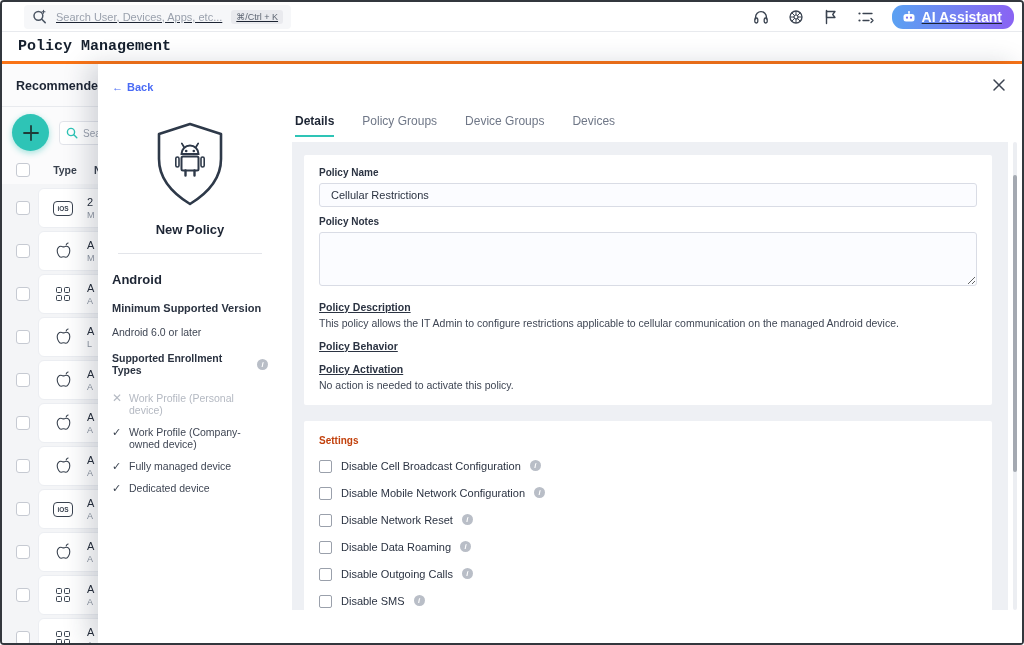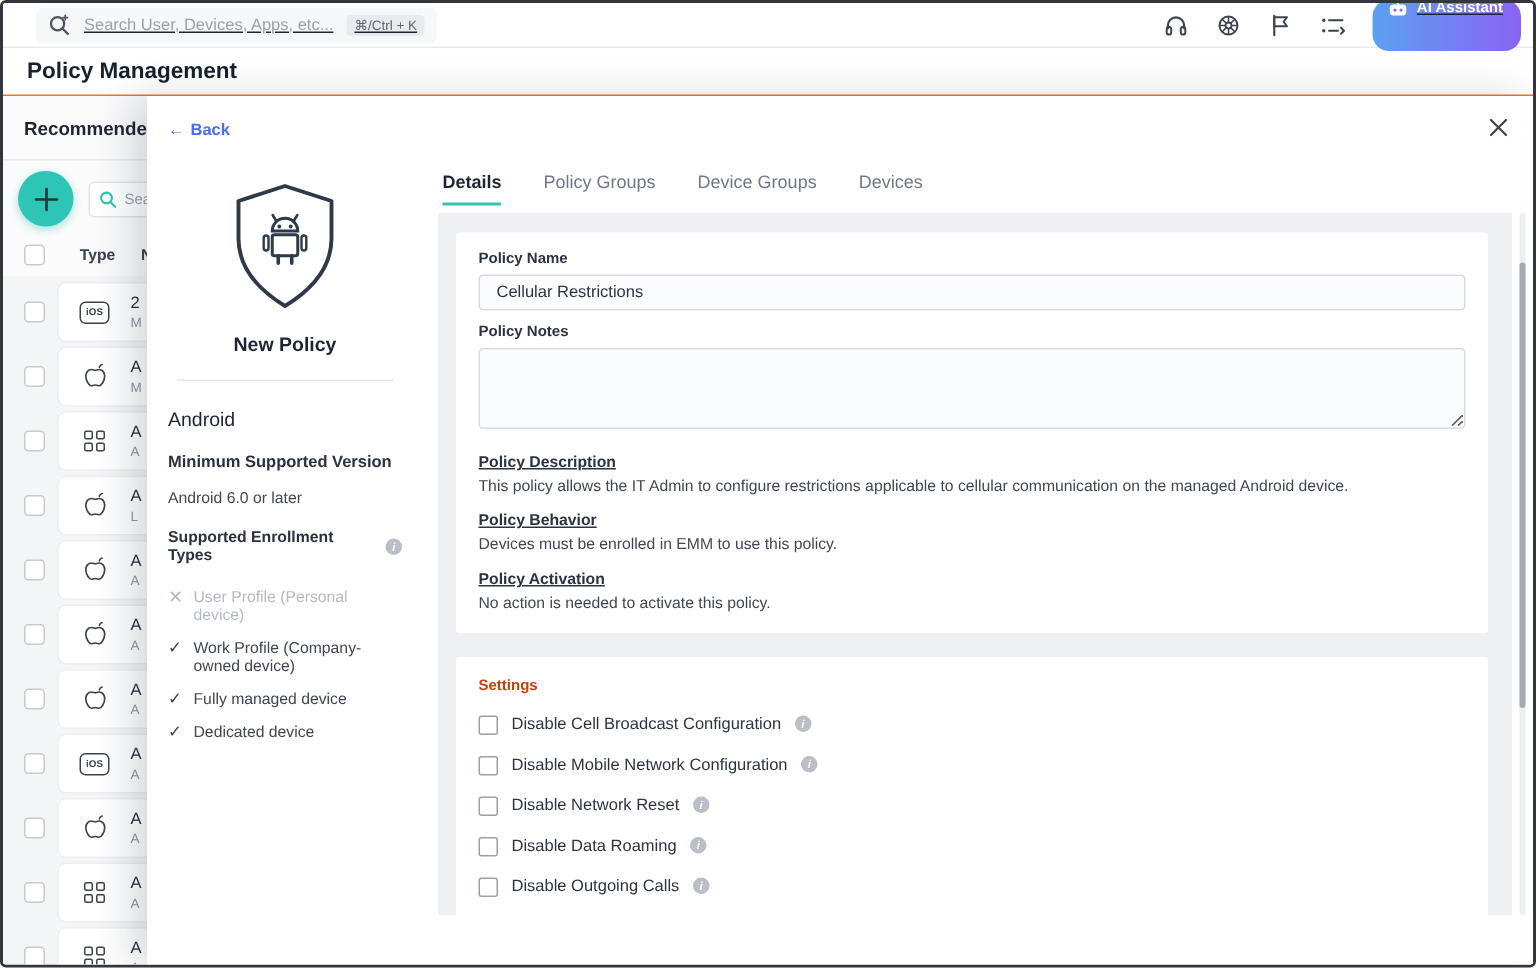--- a/index.html
+++ b/index.html
@@ -14,27 +14,27 @@
 
   
   .topbar { position:absolute; top:0; left:0; right:0; height:30px; background:#fff;
     border-bottom:1px solid #e8eaee; display:flex; align-items:center; z-index:30;text-decoration:underline; }
   .tb-search { margin-left:22px; display:flex; align-items:center; gap:9px; height:24px;
     padding:0 8px; border-radius:4px; background:#f6f7f9; }
   .tb-search-ph { font-size:11px; color:#9aa1ad; }
   .tb-kbd { font-size:9px; color:#5d6572; background:#e9eaee; border-radius:3px; padding:2px 5px; }
   .tb-right { margin-left:auto; display:flex; align-items:center; gap:17px; padding-right:8px; }
   .tb-icon { width:18px; height:18px; display:flex; align-items:center; justify-content:center; cursor:pointer; }
-  .ai-btn { height:34px; display:flex; gap:6px; padding:0 12px 0 10px;
+  .ai-btn { height:24px; display:flex; align-items:center; gap:6px; padding:0 12px 0 10px;
     border-radius:11px; background:linear-gradient(90deg,#5ba1f2,#8a63f3); color:#fff;
-    font-size:10px; font-weight:bold; cursor:pointer; }
+    font-size:14px; font-weight:bold; cursor:pointer; }
 
   
   .pagehead { position:absolute; top:30px; left:0; right:0; height:32px; background:#fff;
-    border-bottom:1px solid #f97316; display:flex; align-items:center; z-index:25; }
+    border-bottom:3px solid #f97316; display:flex; align-items:center; z-index:25;font-family:Liberation Mono, monospace; }
   .pagehead .title { margin-left:16px; font-size:15px; font-weight:bold; color:#16202e; }
 
   
   .bgpage { position:absolute; top:62px; left:0; right:0; bottom:0; background:#fbfbfc; }
   .rec-tab { position:absolute; left:14px; top:15px; font-size:12.5px; font-weight:bold;
     color:#1d2534; white-space:nowrap; }
   .rec-div { position:absolute; top:42px; left:0; right:0; height:1px; background:#e8eaee; }
   .add-btn { position:absolute; left:10px; top:50px; width:37px; height:37px; border-radius:50%;
     background:#2ec4b6; display:flex; align-items:center; justify-content:center; cursor:pointer;
     box-shadow:0 2px 6px rgba(46,196,182,.45); }
@@ -66,21 +66,21 @@
   .modal { position:absolute; left:96px; top:62px; right:0; bottom:0; background:#fff;
     box-shadow:-10px 0 24px rgba(30,38,60,.18); z-index:40; }
   .back { position:absolute; left:14px; top:17px; display:flex; align-items:center; gap:4px;
     color:#4a6bf5; font-size:11px; font-weight:bold; cursor:pointer; }
   .close { position:absolute; right:16px; top:14px; cursor:pointer; color:#3c4452; }
 
   .msidebar { position:absolute; left:0; top:0; width:182px; bottom:0; padding:56px 12px 0 14px; }
   .shield-wrap { display:flex; justify-content:center; }
   .np-title { text-align:center; font-size:13px; font-weight:bold; margin-top:12px; color:#1d2534; }
   .np-div { height:1px; background:#e3e5ea; margin:16px 6px 0 6px; }
-  .plat { font-size:13px; font-weight:normal; margin-top:18px; color:#1d2534; }
+  .plat { font-size:13px; font-weight:bold; margin-top:18px; color:#1d2534; }
   .msv-label { font-size:11px; font-weight:bold; margin-top:15px; color:#2a3240; }
   .msv-value { font-size:10.5px; margin-top:12px; color:#3f4654; }
   .set-label { font-size:10.5px; font-weight:bold; margin-top:14px; color:#2a3240;
     display:flex; align-items:center; gap:6px; }
   .enr-list { margin-top:16px; }
   .enr-item { display:flex; align-items:flex-start; gap:7px; margin-bottom:10px; }
   .enr-glyph { font-size:11px; line-height:12px; color:#3a4350; width:10px; flex:none; }
   .enr-glyph.cross { color:#b4b9c2; font-size:12px; }
   .enr-label { font-size:10.5px; color:#3f4654; line-height:12px; }
   .enr-label.off { color:#b4b9c2; }
@@ -444,21 +444,21 @@
     <div class="msv-value">Android 6.0 or later</div>
     <div class="set-label">
       <span>Supported Enrollment Types</span>
       <span class="info">i</span>
     </div>
     <div class="enr-list">
 
         <div class="enr-item">
           <span class="enr-glyph cross">✕</span>
 
-          <span class="enr-label off">User Profile (Personal device)</span>
+          <span class="enr-label off">Work Profile (Personal device)</span>
         </div>
 
         <div class="enr-item">
 
           <span class="enr-glyph">✓</span>
           <span class="enr-label">Work Profile (Company-owned device)</span>
         </div>
 
         <div class="enr-item">
 
@@ -487,21 +487,20 @@
 
   <div class="mcontent">
     <div class="card">
       <div class="flabel">Policy Name</div>
       <input class="finput" value="Cellular Restrictions" style="">
       <div class="flabel" style="margin-top:9px;">Policy Notes</div>
       <textarea class="fnotes" style=""></textarea>
       <div class="dlabel">Policy Description</div>
       <div class="dtext">This policy allows the IT Admin to configure restrictions applicable to cellular communication on the managed Android device.</div>
       <div class="dlabel">Policy Behavior</div>
-      <div class="dtext">Devices must be enrolled in EMM to use this policy.</div>
       <div class="dlabel">Policy Activation</div>
       <div class="dtext">No action is needed to activate this policy.</div>
     </div>
 
     <div class="card settings">
       <div class="s-title">Settings</div>
       <div>
 
           <div class="s-row">
             <span class="s-cbx"></span>

